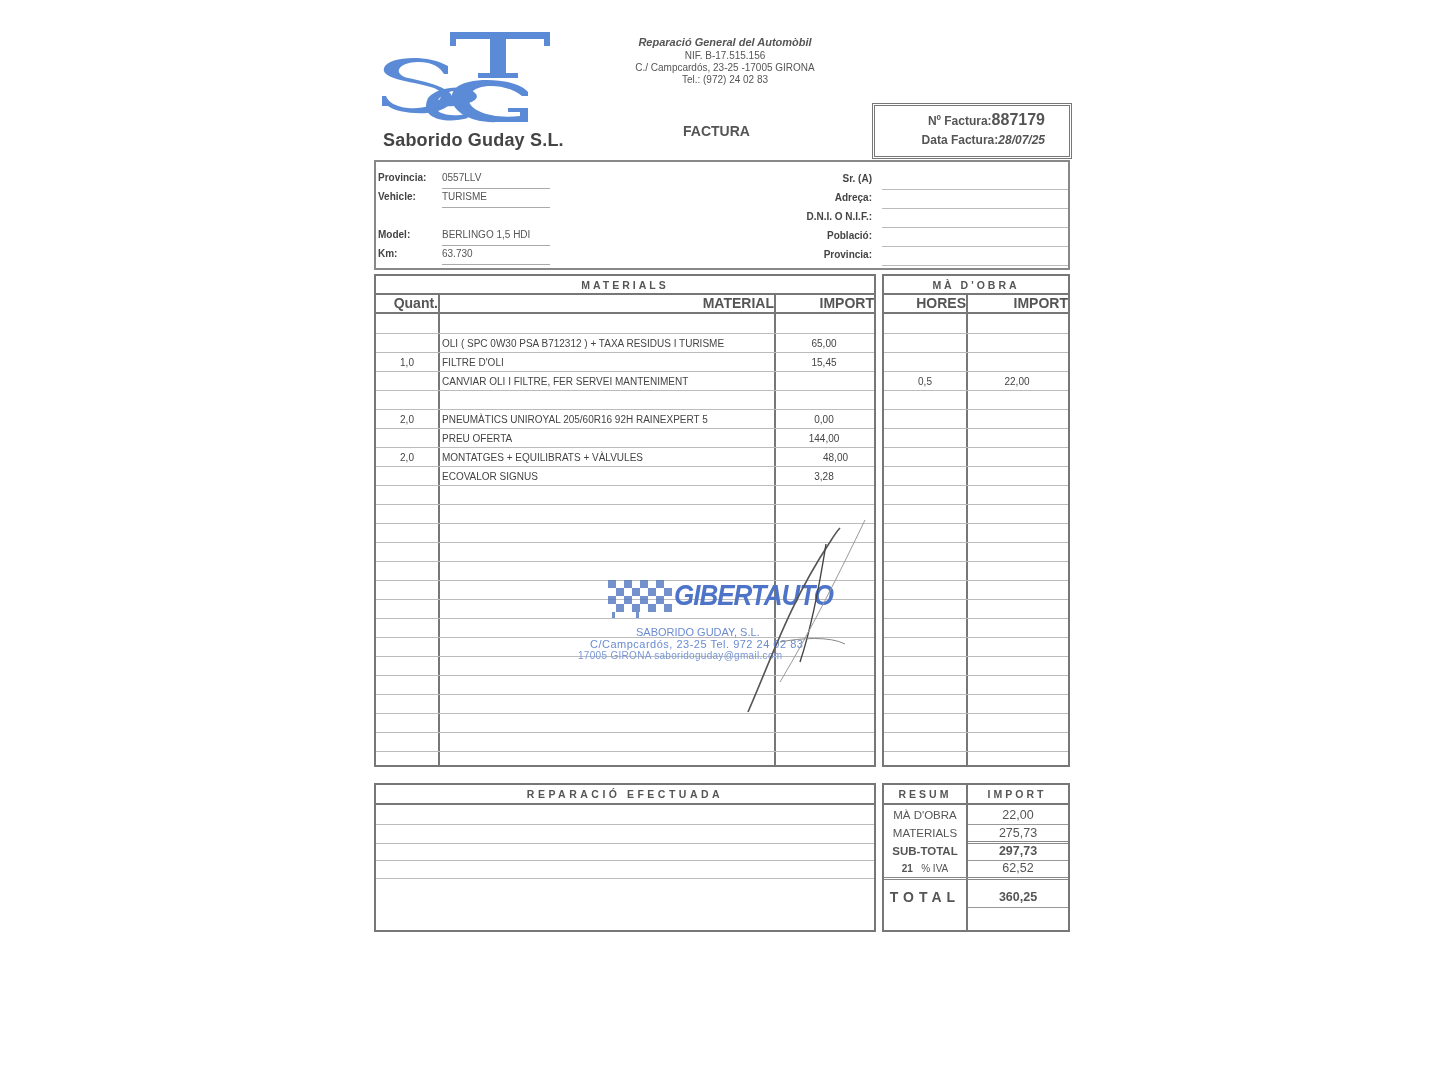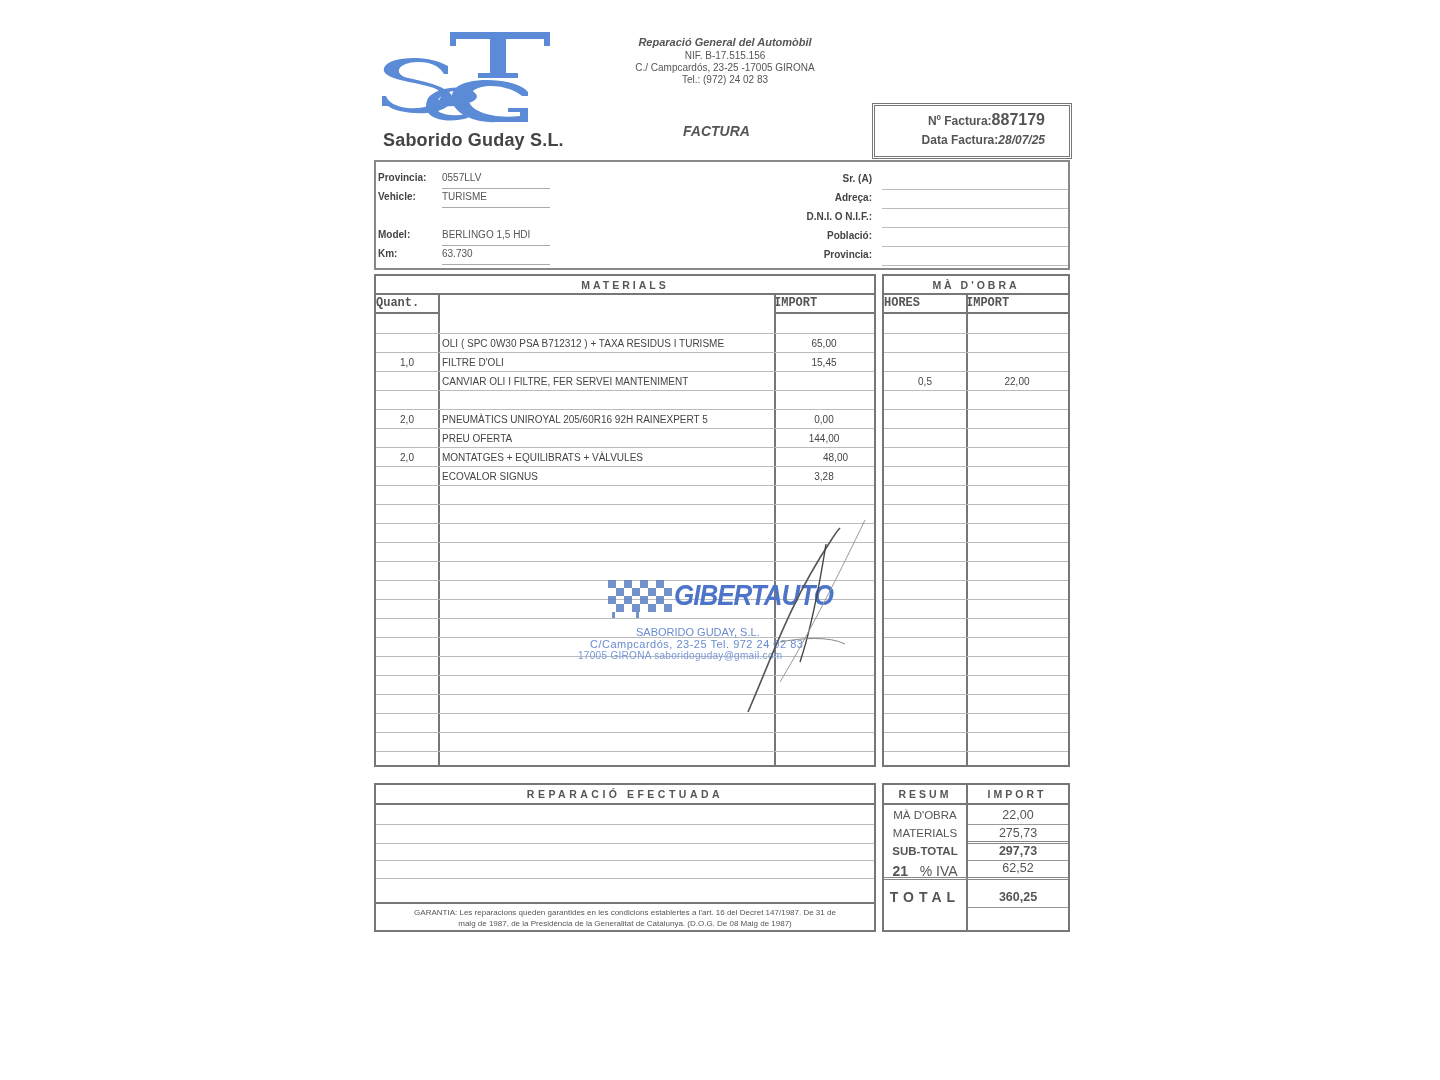--- a/index.html
+++ b/index.html
@@ -9,21 +9,21 @@
   .abs { position: absolute; }
 
   
   .logo { left: 378px; top: 28px; width: 180px; height: 100px; }
   .company-name { left: 383px; top: 130px; font-size: 18px; font-weight: bold; color: #444; letter-spacing: 0.2px; }
 
   
   .hdr-info { left: 600px; top: 35px; width: 250px; text-align: center; line-height: 12px; }
   .hdr-title { font-size: 11px; font-weight: bold; font-style: italic; color: #555; line-height: 15px; }
   .hdr-line { font-size: 10px; color: #555; }
-  .factura-title { left: 683px; top: 123px; font-size: 14px; font-weight: bold; font-style: italic; color: #555; }
+  .factura-title { left: 683px; top: 123px; font-size: 14px; font-weight: bold; color: #555; }
 
   
   .inv-box { left: 872px; top: 103px; width: 200px; height: 56px; border: 3px double #777; padding: 5px 10px; }
   .inv-row { display: flex; justify-content: flex-end; align-items: baseline; height: 22px; }
   .inv-label { font-size: 12px; font-weight: bold; color: #555; }
   .inv-num { font-size: 16px; font-weight: bold; color: #555; margin-right: 14px; }
   .inv-date { font-size: 12px; font-weight: bold; font-style: italic; color: #555; margin-right: 14px; }
 
   
   .vc-box { left: 374px; top: 160px; width: 696px; height: 110px; border: 2px solid #888; }
@@ -32,21 +32,21 @@
   .vval { position: absolute; left: 64px; top: 4px; color: #555; }
   .vline { position: absolute; left: 64px; width: 108px; bottom: -2px; border-bottom: 1px solid #aaa; }
   .crow { position: absolute; left: 420px; width: 272px; height: 19px; font-size: 10px; }
   .clabel { position: absolute; right: 196px; top: 4px; font-weight: bold; color: #444; white-space: nowrap; }
   .cline { position: absolute; left: 86px; right: 0; bottom: -2px; border-bottom: 1px solid #bbb; }
 
   
   .mat-box { left: 374px; top: 274px; width: 502px; height: 493px; border: 2px solid #777; }
   .mo-box { left: 882px; top: 274px; width: 188px; height: 493px; border: 2px solid #777; }
   .sec-title { position: absolute; left: 0; right: 0; top: 0; height: 19px; border-bottom: 2px solid #777; text-align: center; font-size: 10.5px; font-weight: bold; letter-spacing: 3px; color: #555; line-height: 18px; }
-  .col-hdr { position: absolute; top: 19px; height: 19px; border-bottom: 2px solid #777; font-size: 12px; font-weight: bold; color: #555; text-align: left; line-height: 17px; font-family: Liberation Mono, monospace; }
+  .col-hdr { position: absolute; top: 19px; height: 19px; border-bottom: 2px solid #777; font-size: 14px; font-weight: bold; color: #555; text-align: right; line-height: 17px; }
   .vsep { position: absolute; top: 19px; bottom: 0; border-left: 2px solid #777; }
   .hline { position: absolute; left: 0; right: 0; border-top: 1px solid #bbb; }
   .cell { position: absolute; font-size: 10px; color: #444; height: 19px; line-height: 22px; white-space: nowrap; }
   .cell.c { text-align: center; }
 
   
   .stamp { left: 576px; top: 574px; width: 250px; height: 95px; color: #5b7fc4; }
   .stamp-brand { position: absolute; left: 98px; top: 6px; font-size: 26px; font-weight: bold; font-style: italic; letter-spacing: -1px; color: #4d74c8; transform: scaleY(1.15); }
   .stamp-flag { position: absolute; left: 30px; top: 4px; width: 70px; height: 40px; }
   .stamp-l1 { position: absolute; left: 60px; top: 52px; font-size: 11px; color: #6a8bd0; }
@@ -149,20 +149,21 @@
   </div>
   <div class="crow" style="top:83px">
     <span class="clabel">Provincia:</span>
     <span class="cline"></span>
   </div>
 </div>
 
 <div class="abs mat-box">
   <div class="sec-title">MATERIALS</div>
   <div class="col-hdr" style="left:0;width:62px">Quant.</div>
+  <div class="col-hdr" style="left:62px;width:336px">MATERIAL</div>
   <div class="col-hdr" style="left:398px;width:100px">IMPORT</div>
   <div class="vsep" style="left:62px"></div>
   <div class="vsep" style="left:398px"></div>
 
   <div class="hline" style="top:57px"></div>
     <div class="hline" style="top:76px"></div>
   <div class="hline" style="top:95px"></div>
     <div class="hline" style="top:114px"></div>
   <div class="hline" style="top:133px"></div>
     <div class="hline" style="top:152px"></div>
@@ -287,44 +288,40 @@
   <path d="M40 170 C 70 120, 100 60, 125 8" stroke="#999" stroke-width="1" fill="none"></path>
   <path d="M40 130 C 60 126, 90 124, 105 132" stroke="#888" stroke-width="1" fill="none"></path>
 </svg>
 
 <div class="abs rep-box">
   <div class="rep-title">REPARACIÓ  EFECTUADA</div>
   <div class="hline" style="top:39px"></div>
   <div class="hline" style="top:58px"></div>
   <div class="hline" style="top:75px"></div>
   <div class="hline" style="top:93px"></div>
-  <div class="garantia">
-    <div>GARANTIA: Les reparacions queden garantides en les condicions establertes a l'art. 16 del Decret 147/1987. De 31 de</div>
-    <div>maig de 1987, de la Presidència de la Generalitat de Catalunya. (D.O.G. De 08 Maig de 1987)</div>
-  </div>
 </div>
 
 <div class="abs res-box">
   <div class="res-hdr" style="left:0;width:82px">RESUM</div>
   <div class="res-hdr" style="left:82px;width:102px">IMPORT</div>
   <div class="vsep" style="left:82px;top:0"></div>
 
   <div class="res-label" style="top:24px">MÀ D'OBRA</div>
   <div class="res-val" style="top:23px">22,00</div>
   <div class="res-line" style="top:39px"></div>
 
   <div class="res-label" style="top:42px">MATERIALS</div>
   <div class="res-val" style="top:41px">275,73</div>
   <div class="res-dline" style="top:56px"></div>
 
   <div class="res-label" style="top:60px;font-weight:bold">SUB-TOTAL</div>
   <div class="res-val" style="top:59px;font-weight:bold">297,73</div>
   <div class="res-line" style="top:75px"></div>
 
-  <div class="res-label" style="top:78px;font-size:14px">
+  <div class="res-label" style="top:78px;font-size:10px">
     <b>21</b>&nbsp;&nbsp;&nbsp;<span>% IVA</span>
   </div>
   <div class="res-val" style="top:76px">62,52</div>
   <div class="res-dline" style="top:92px;left:0"></div>
 
   <div class="res-label" style="top:104px;font-size:14px;font-weight:bold;letter-spacing:5px">TOTAL</div>
   <div class="res-val" style="top:105px;font-weight:bold">360,25</div>
   <div class="res-line" style="top:122px"></div>
 </div>
 

